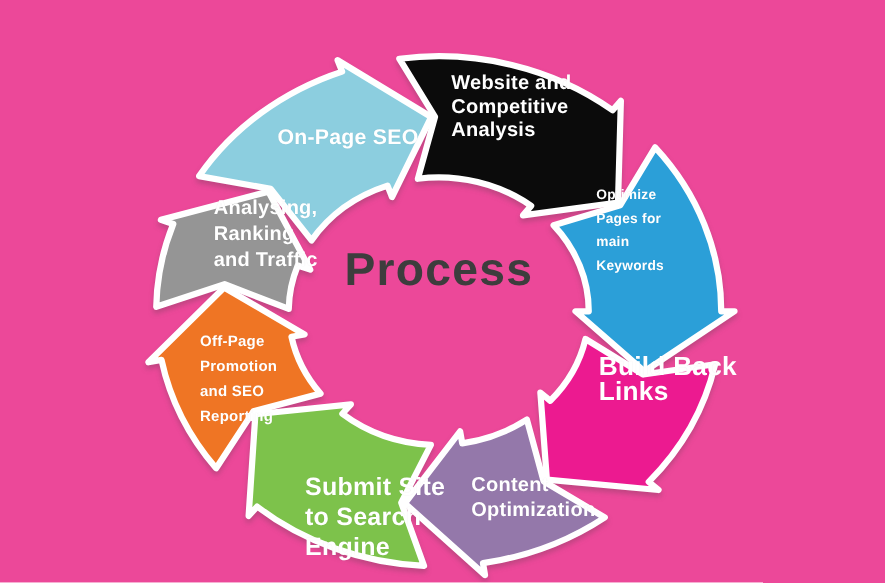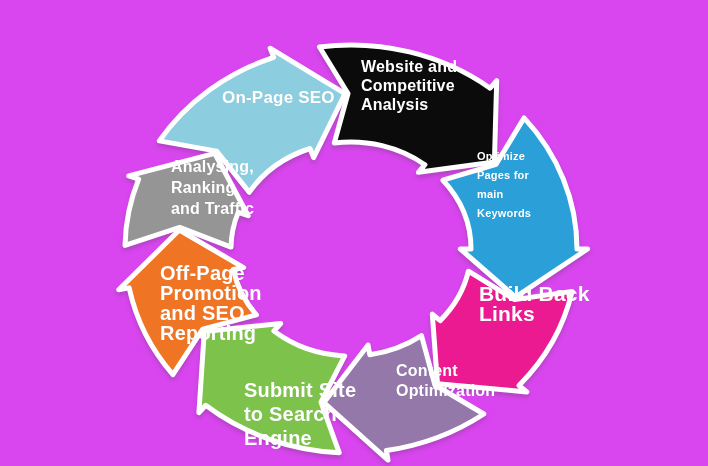--- a/index.html
+++ b/index.html
@@ -42,21 +42,21 @@
     text-align: center;
     font-weight: bold;
     font-size: 37px;
     line-height: 56px;
     letter-spacing: 1px;
   }
 </style>
 </head>
 <body>
 
-<div class="stage" style="background: #d946ef;">
+<div class="stage" style="background: #ec4899;">
 
   <svg class="cycle" width="708" height="466" viewBox="0 0 708 466">
     <g class="arrows">
         <path d="M 334.3 143.0 L 348.0 93.5 L 319.5 47.0 A 226 204 0 0 1 490.1 88.2 L 496.7 80.6 L 494.4 162.0 L 418.4 172.3 L 424.9 164.7 A 120 107 0 0 0 334.3 143.0 Z" fill="#0b0b0b" stroke="#ffffff" stroke-width="5" stroke-linejoin="round"></path>
         <path d="M 442.9 180.2 L 496.1 164.3 L 524.1 117.9 A 226 204 0 0 1 577.0 249.0 L 587.6 249.0 L 515.5 297.1 L 460.4 249.0 L 471.0 249.0 A 120 107 0 0 0 442.9 180.2 Z" fill="#2b9fd8" stroke="#ffffff" stroke-width="5" stroke-linejoin="round"></path>
         <path d="M 468.4 271.2 L 514.6 299.6 L 572.1 291.4 A 226 204 0 0 1 519.0 385.5 L 526.8 392.0 L 437.5 383.7 L 432.3 314.1 L 440.2 320.6 A 120 107 0 0 0 468.4 271.2 Z" fill="#ec1a90" stroke="#ffffff" stroke-width="5" stroke-linejoin="round"></path>
         <path d="M 421.5 335.6 L 434.9 385.0 L 483.8 414.0 A 226 204 0 0 1 386.4 450.5 L 388.0 460.1 L 323.9 402.6 L 368.1 345.1 L 369.8 354.7 A 120 107 0 0 0 421.5 335.6 Z" fill="#9478aa" stroke="#ffffff" stroke-width="5" stroke-linejoin="round"></path>
         <path d="M 344.7 355.9 L 321.0 402.1 L 339.2 452.7 A 226 204 0 0 1 205.7 405.3 L 198.9 412.7 L 204.3 331.4 L 280.7 323.5 L 273.9 331.0 A 120 107 0 0 0 344.7 355.9 Z" fill="#7dc24b" stroke="#ffffff" stroke-width="5" stroke-linejoin="round"></path>
         <path d="M 256.4 314.9 L 202.7 329.1 L 172.9 374.6 A 226 204 0 0 1 129.2 287.9 L 118.7 289.8 L 179.3 230.0 L 243.6 267.6 L 233.2 269.4 A 120 107 0 0 0 256.4 314.9 Z" fill="#ef7524" stroke="#ffffff" stroke-width="5" stroke-linejoin="round"></path>
         <path d="M 231.0 247.1 L 179.7 227.4 L 125.0 245.4 A 226 204 0 0 1 138.6 179.2 L 128.7 175.9 L 214.7 153.3 L 248.2 215.7 L 238.2 212.4 A 120 107 0 0 0 231.0 247.1 Z" fill="#959595" stroke="#ffffff" stroke-width="5" stroke-linejoin="round"></path>
@@ -67,31 +67,32 @@
   <div>
       <div class="seg-label" style="left: 361px; top: 57px; font-size: 16px; line-height: 19px;">Website and
 Competitive
 Analysis</div>
       <div class="seg-label" style="left: 477px; top: 147px; font-size: 11px; line-height: 19px;">Optimize
 Pages for
 main
 Keywords</div>
       <div class="seg-label" style="left: 479px; top: 284px; font-size: 21px; line-height: 20px;">Build Back
 Links</div>
-      <div class="seg-label" style="left: 377px; top: 361px; font-size: 16px; line-height: 20px; margin-left: 19px;">Content
+      <div class="seg-label" style="left: 377px; top: 379px; font-size: 16px; line-height: 20px;">Content
 Optimization</div>
       <div class="seg-label" style="left: 244px; top: 378px; font-size: 20px; line-height: 24px;">Submit Site
 to Search
 Engine</div>
-      <div class="seg-label" style="left: 160px; top: 263px; font-size: 20px; line-height: 20px;">Off-Page
+      <div class="seg-label" style="left: 160px; top: 263px; font-size: 12px; line-height: 20px;">Off-Page
 Promotion
 and SEO
 Reporting</div>
       <div class="seg-label" style="left: 171px; top: 156px; font-size: 16px; line-height: 21px;">Analysing,
 Ranking
 and Traffic</div>
-      <div class="seg-label" style="left: 222px; top: 88px; font-size: 17px; line-height: 20px;">On-Page SEO</div>
+      <div class="seg-label" style="left: 222px; top: 100px; font-size: 17px; line-height: 20px;">On-Page SEO</div>
     </div>
 
   <div class="center-title" style="color: rgb(61, 61, 61);">
+    <div>Process</div>
   </div>
 
 </div>
 
 </body></html>

